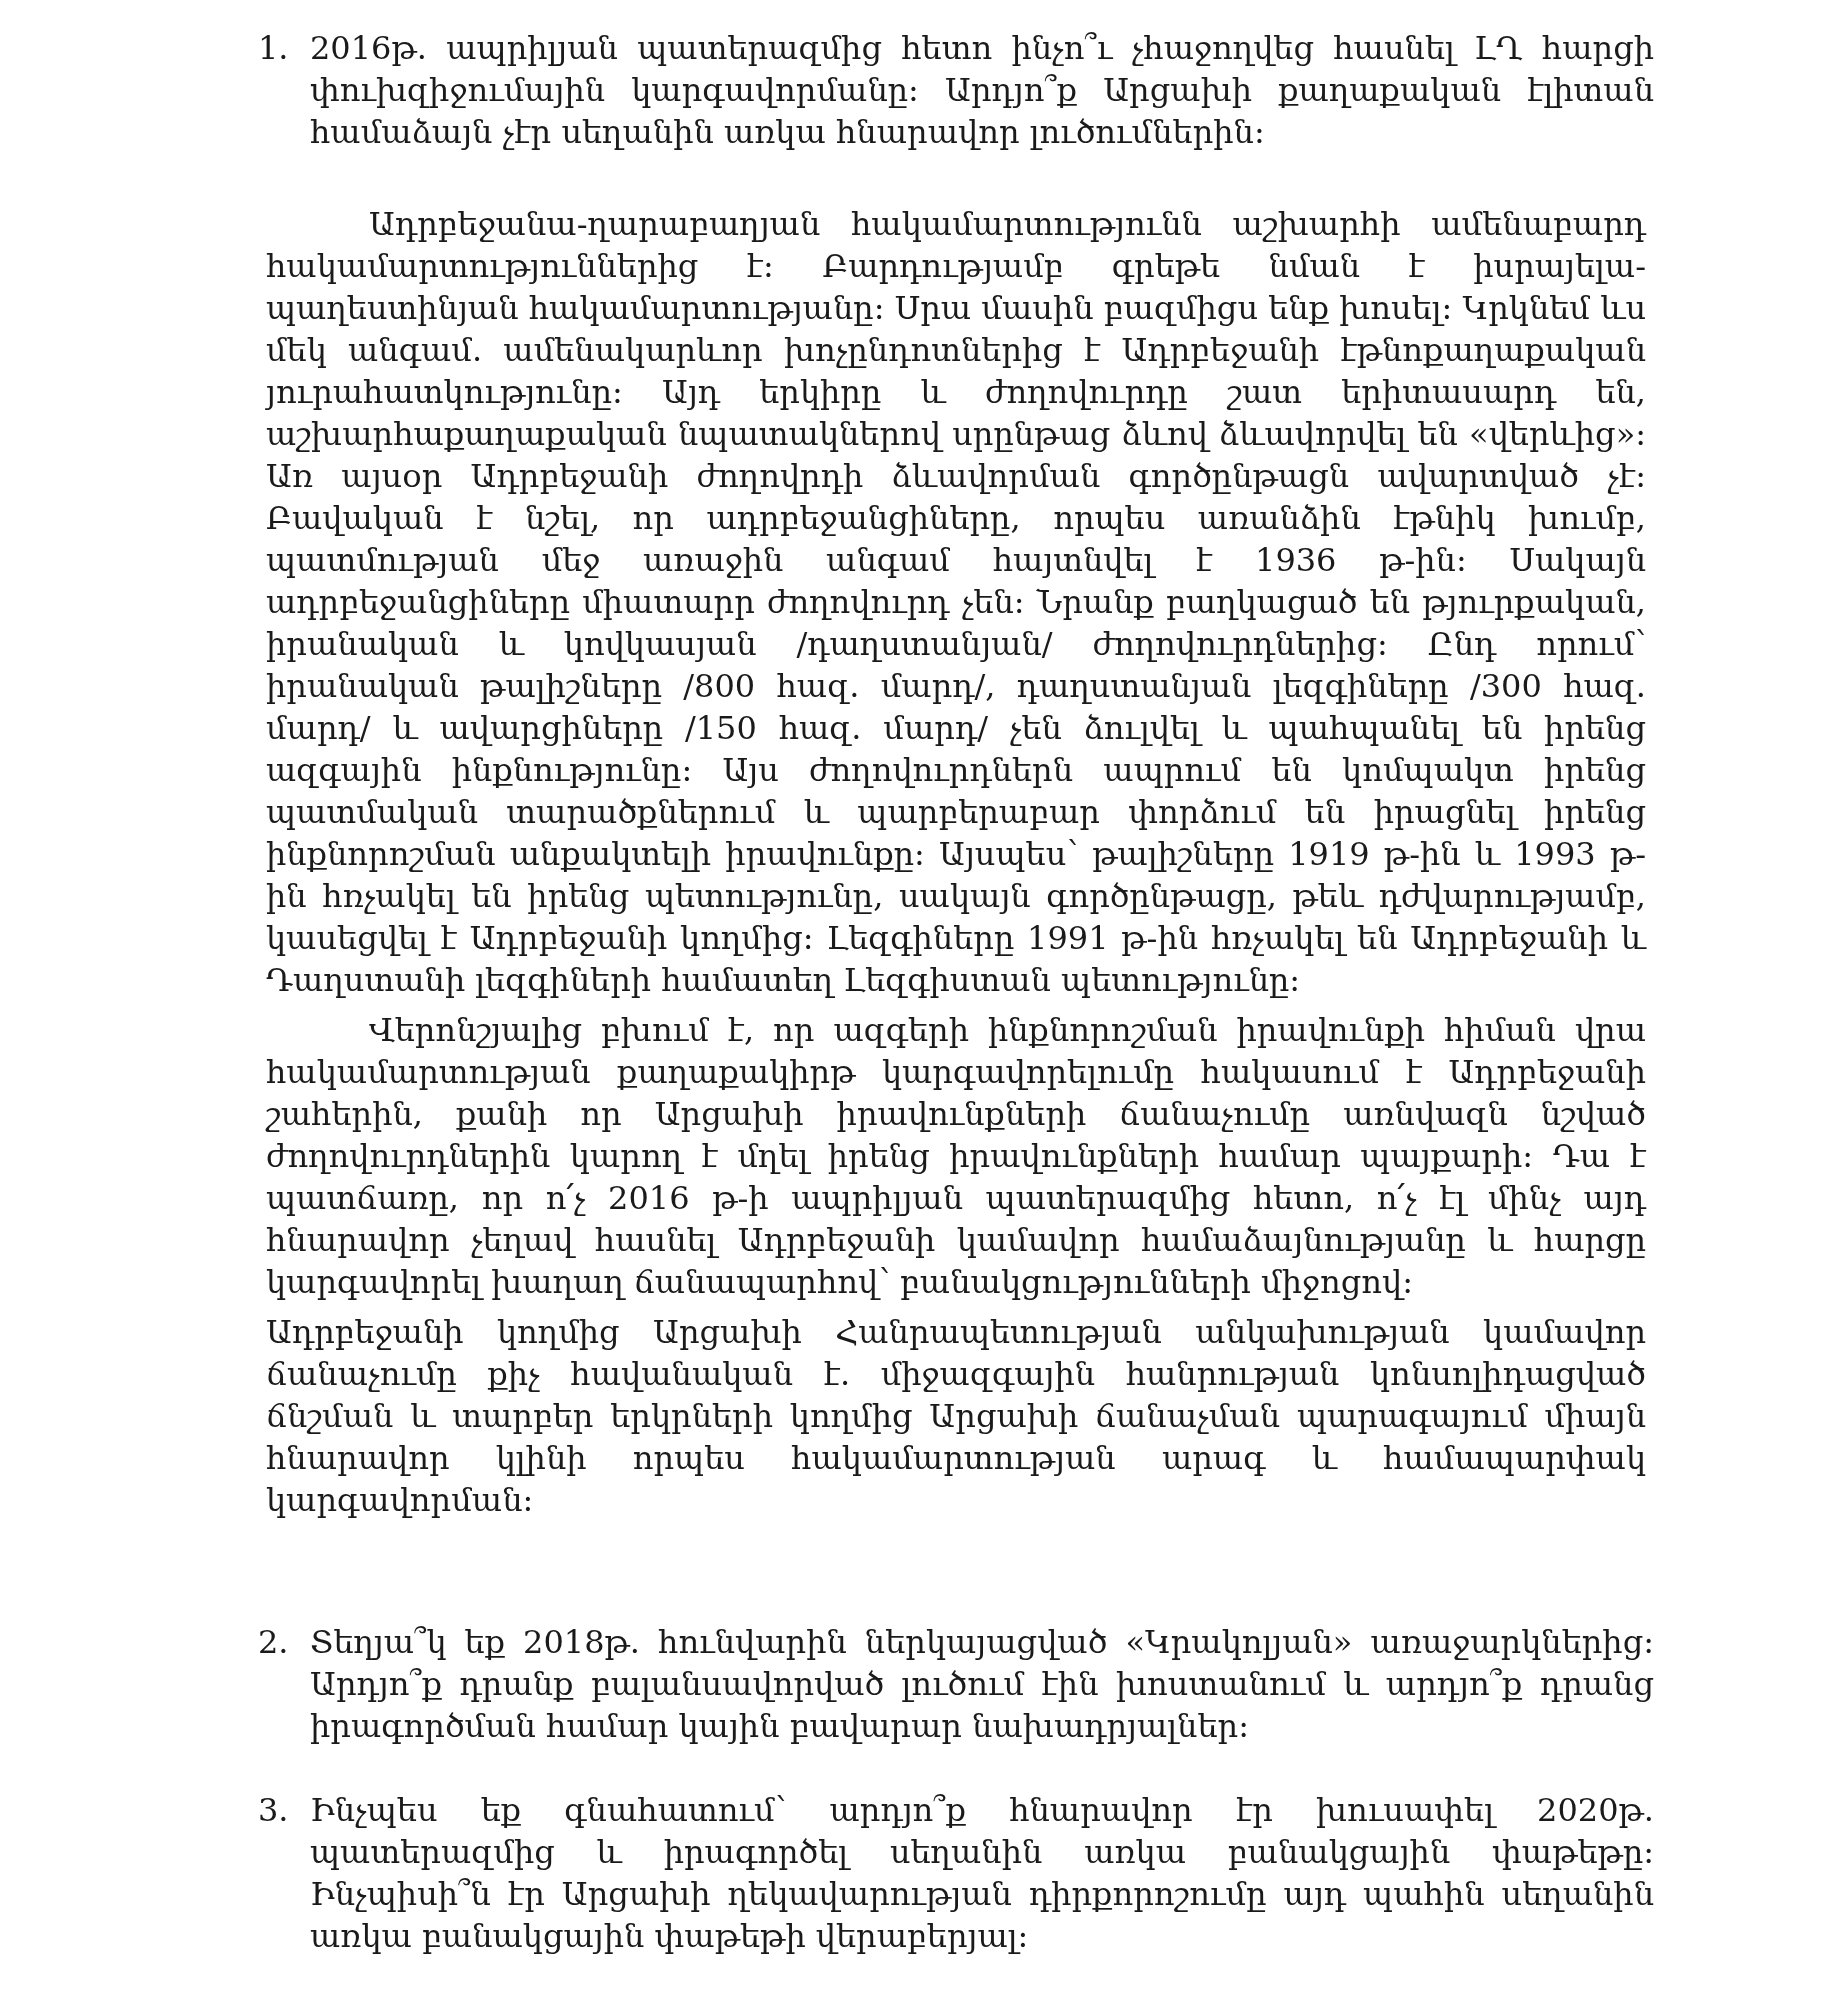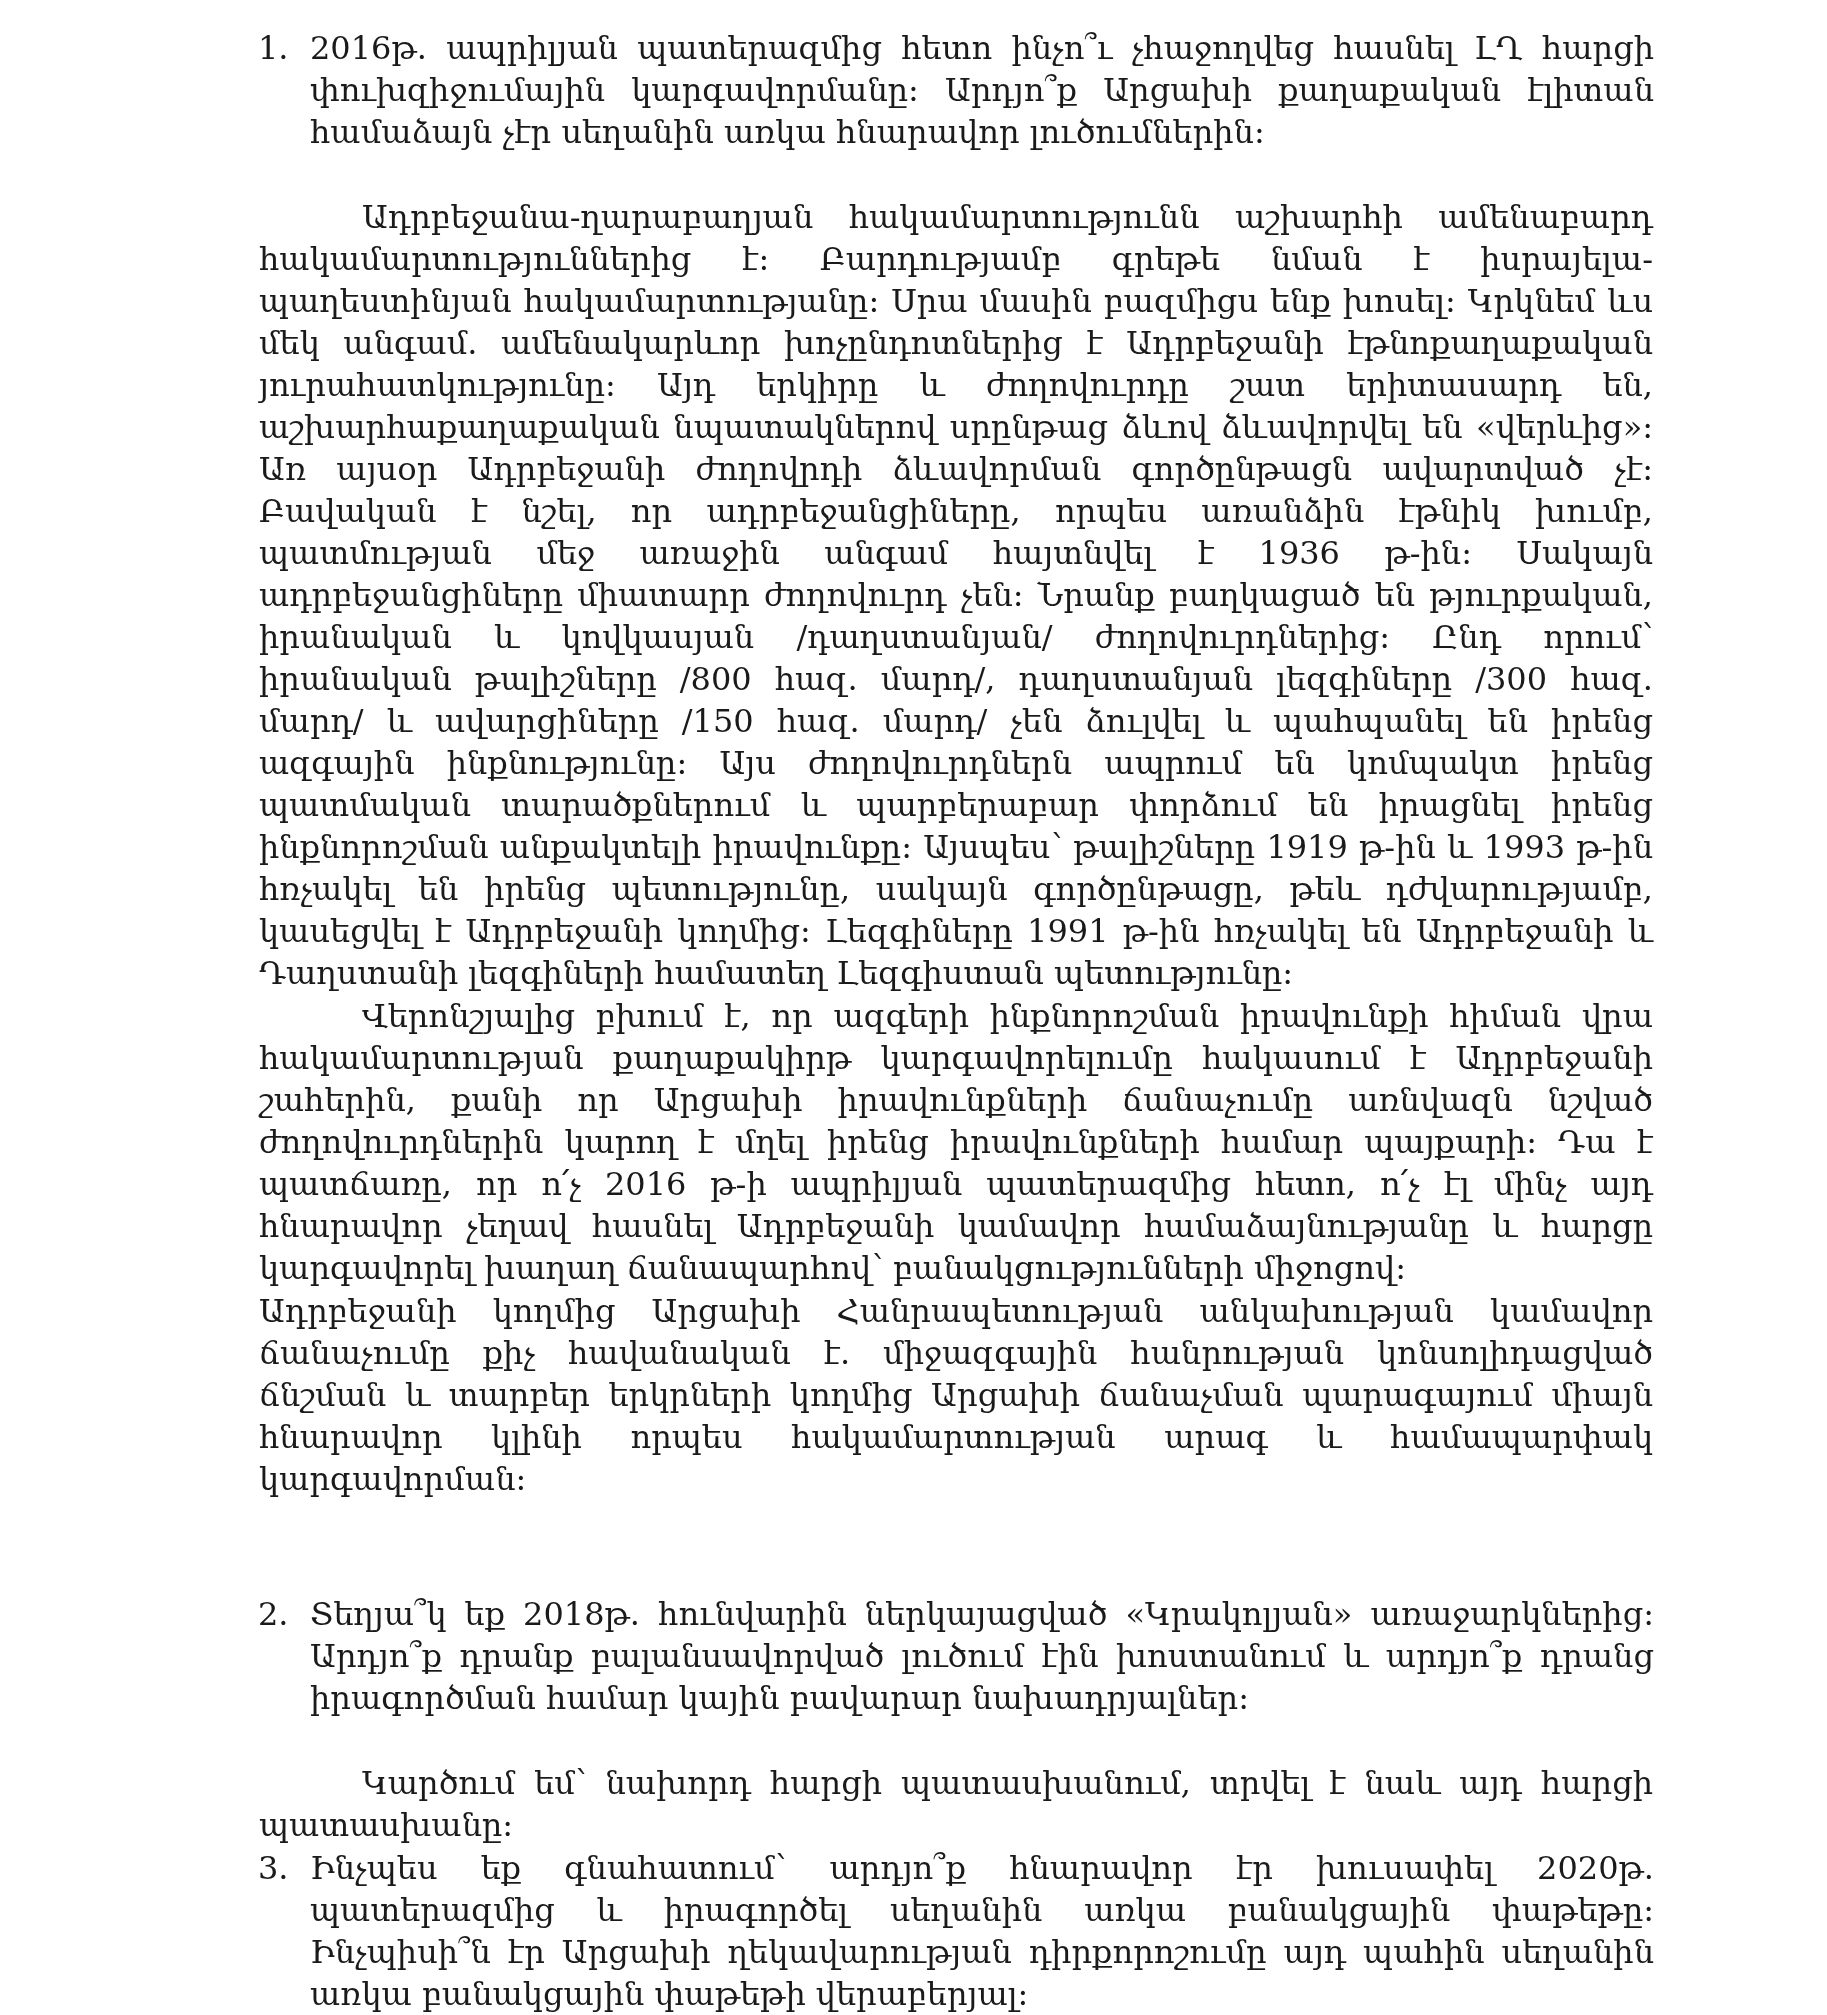--- a/index.html
+++ b/index.html
@@ -29,21 +29,21 @@
     flex: 0 0 52px;
   }
   .qtext {
     flex: 1 1 auto;
     text-align: justify;
     text-align-last: left;
   }
   .para {
     text-align: justify;
     text-align-last: left;
-    margin: 1px;
+    margin: 8px;
   }
   .indent { text-indent: 103px; }
   .gap-1 { height: 42px; }
   .gap-3 { height: 92px; }
 </style>
 </head>
 <body>
 
 <div class="page">
 
@@ -60,21 +60,20 @@
 
   <div class="gap-3"></div>
 
   <div class="qitem">
     <div class="qnum">2.</div>
     <div class="qtext">Տեղյա՞կ եք 2018թ. հունվարին ներկայացված «Կրակոլյան» առաջարկներից: Արդյո՞ք դրանք բալանսավորված լուծում էին խոստանում և արդյո՞ք դրանց իրագործման համար կային բավարար նախադրյալներ:</div>
   </div>
 
   <div class="gap-1"></div>
 
-  <p class="para indent">Կարծում եմ՝ նախորդ հարցի պատասխանում, տրվել է նաև այդ հարցի պատասխանը:</p>
 
   <div class="qitem">
     <div class="qnum">3.</div>
     <div class="qtext">Ինչպես եք գնահատում՝ արդյո՞ք հնարավոր էր խուսափել 2020թ. պատերազմից և իրագործել սեղանին առկա բանակցային փաթեթը: Ինչպիսի՞ն էր Արցախի ղեկավարության դիրքորոշումը այդ պահին սեղանին առկա բանակցային փաթեթի վերաբերյալ:</div>
   </div>
 
 </div>
 
 
 </body></html>

